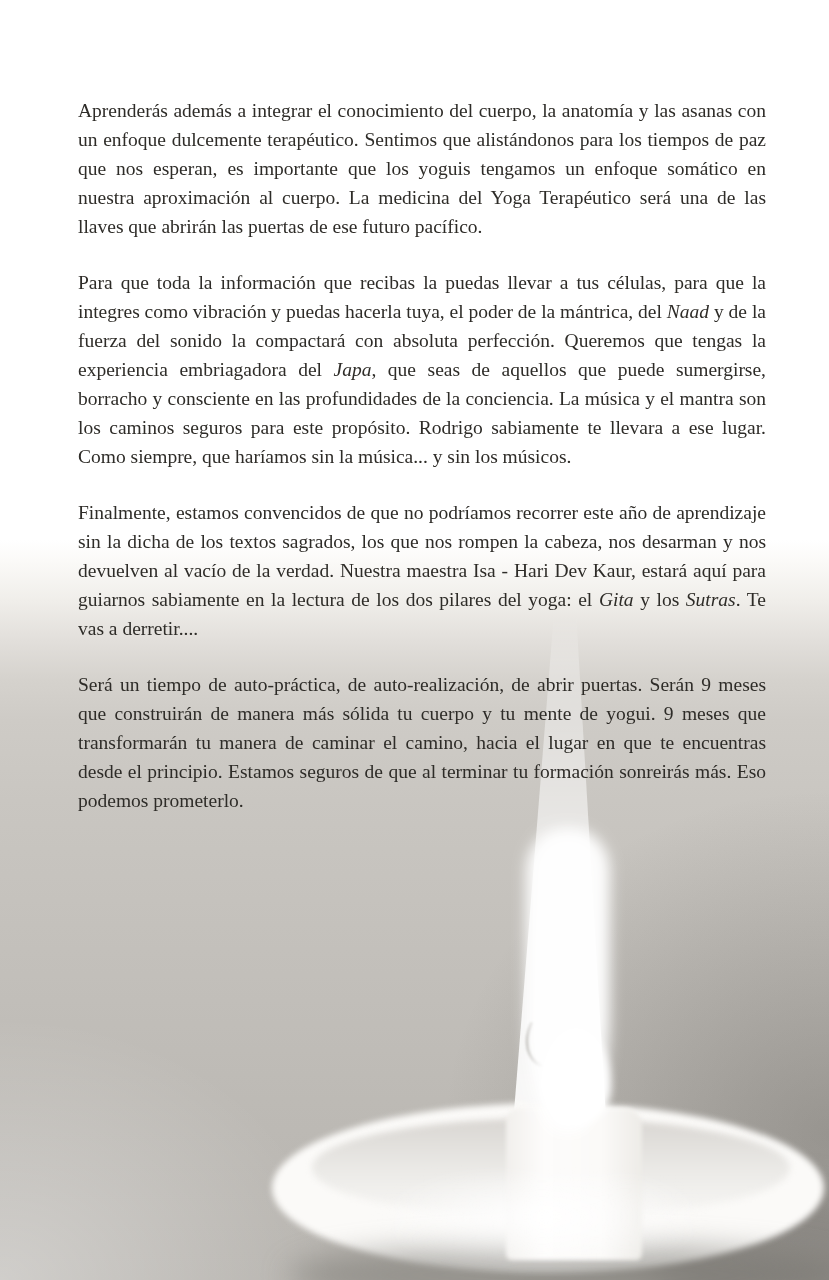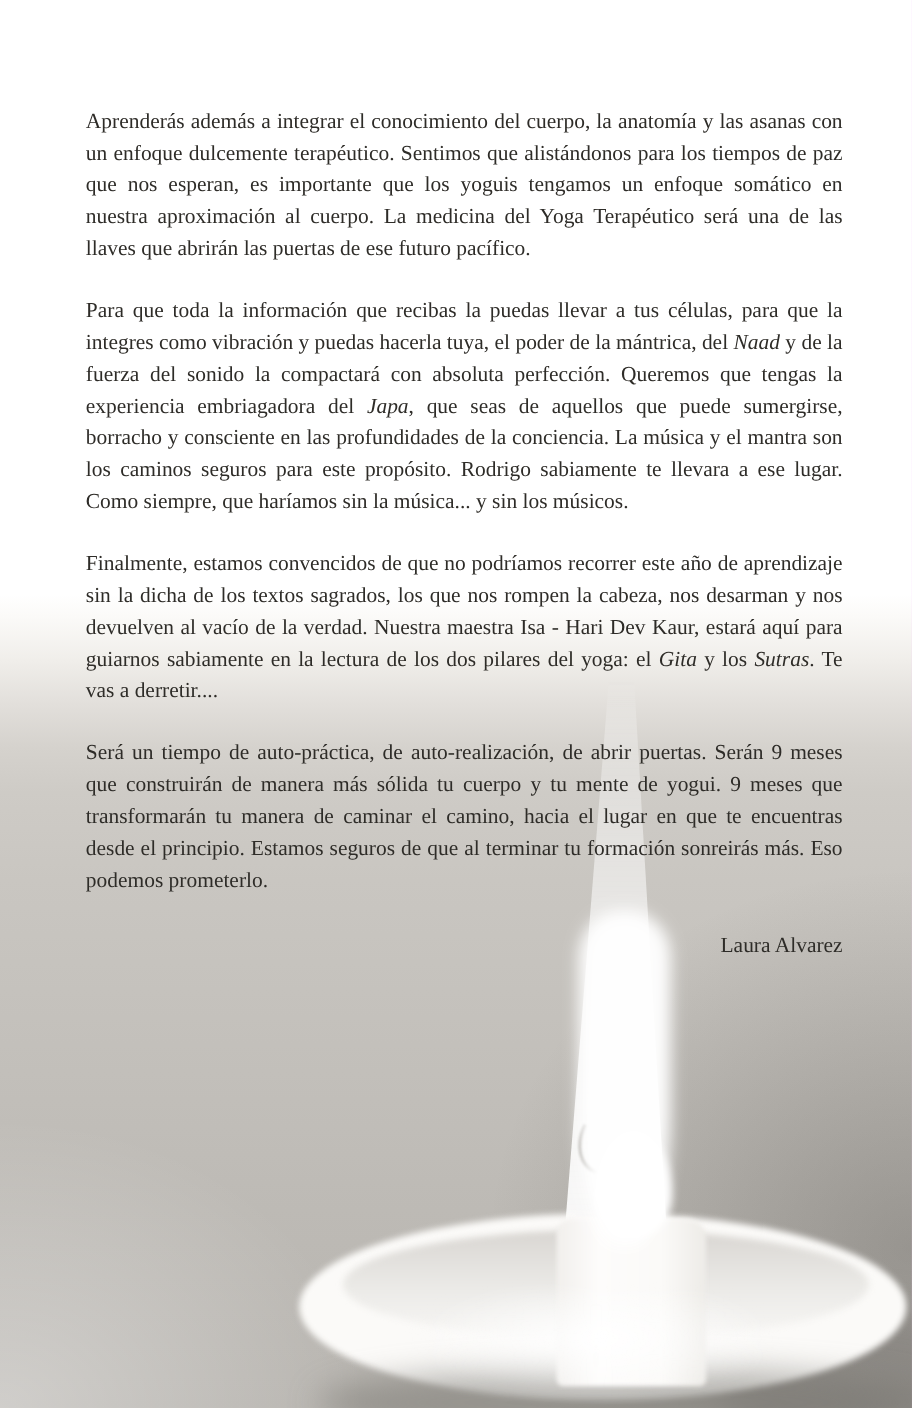--- a/index.html
+++ b/index.html
@@ -133,16 +133,15 @@
     <div class="wick"></div>
     <div class="flame-hot"></div>
     <div class="flame-tip"></div>
   </div>
 
   <div class="text" style="color: rgb(46, 44, 40);">
     <p class="para">Aprenderás además a integrar el conocimiento del cuerpo, la anatomía y las asanas con un enfoque dulcemente terapéutico. Sentimos que alistándonos para los tiempos de paz que nos esperan, es importante que los yoguis tengamos un enfoque somático en nuestra aproximación al cuerpo. La medicina del Yoga Terapéutico será una de las llaves que abrirán las puertas de ese futuro pacífico.</p>
     <p class="para">Para que toda la información que recibas la puedas llevar a tus células, para que la integres como vibración y puedas hacerla tuya, el poder de la mántrica, del <i>Naad</i> y de la fuerza del sonido la compactará con absoluta perfección. Queremos que tengas la experiencia embriagadora del <i>Japa</i>, que seas de aquellos que puede sumergirse, borracho y consciente en las profundidades de la conciencia. La música y el mantra son los caminos seguros para este propósito. Rodrigo sabiamente te llevara a ese lugar. Como siempre, que haríamos sin la música... y sin los músicos.</p>
     <p class="para">Finalmente, estamos convencidos de que no podríamos recorrer este año de aprendizaje sin la dicha de los textos sagrados, los que nos rompen la cabeza, nos desarman y nos devuelven al vacío de la verdad. Nuestra maestra Isa - Hari Dev Kaur, estará aquí para guiarnos sabiamente en la lectura de los dos pilares del yoga: el <i>Gita</i> y los <i>Sutras</i>. Te vas a derretir....</p>
     <p class="para">Será un tiempo de auto-práctica, de auto-realización, de abrir puertas. Serán 9 meses que construirán de manera más sólida tu cuerpo y tu mente de yogui. 9 meses que transformarán tu manera de caminar el camino, hacia el lugar en que te encuentras desde el principio. Estamos seguros de que al terminar tu formación sonreirás más. Eso podemos prometerlo.</p>
-    <p class="signature">Laura Alvarez</p>
   </div>
 
 </div>
 
 </body></html>

